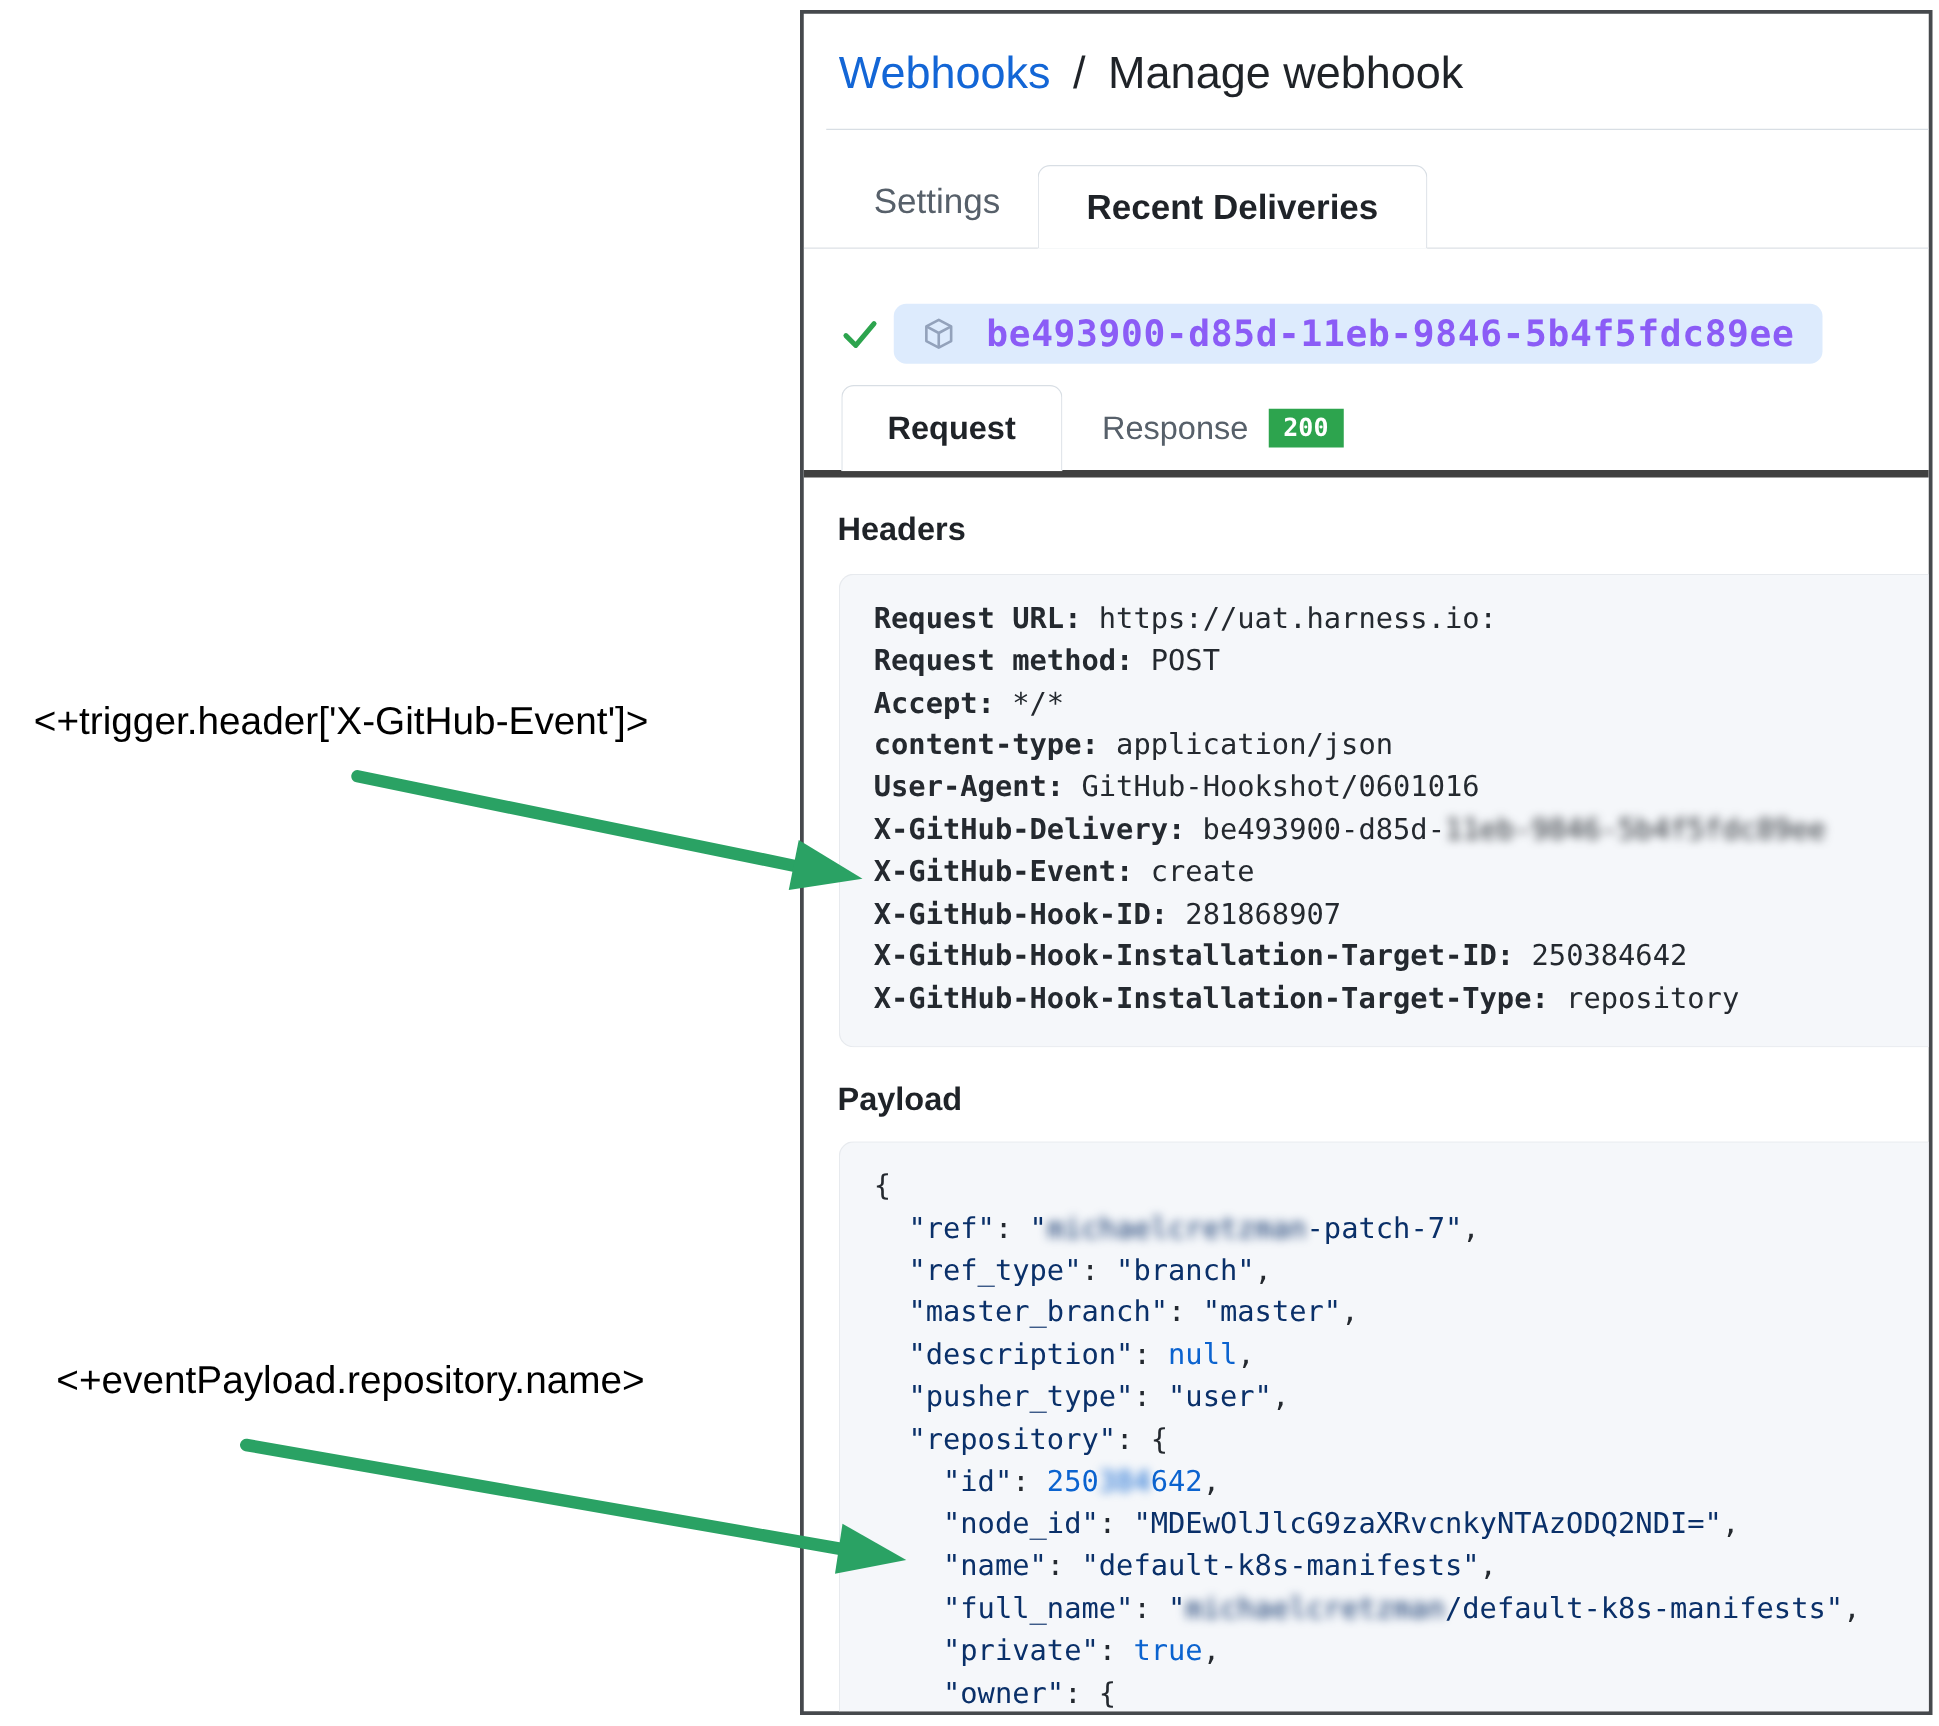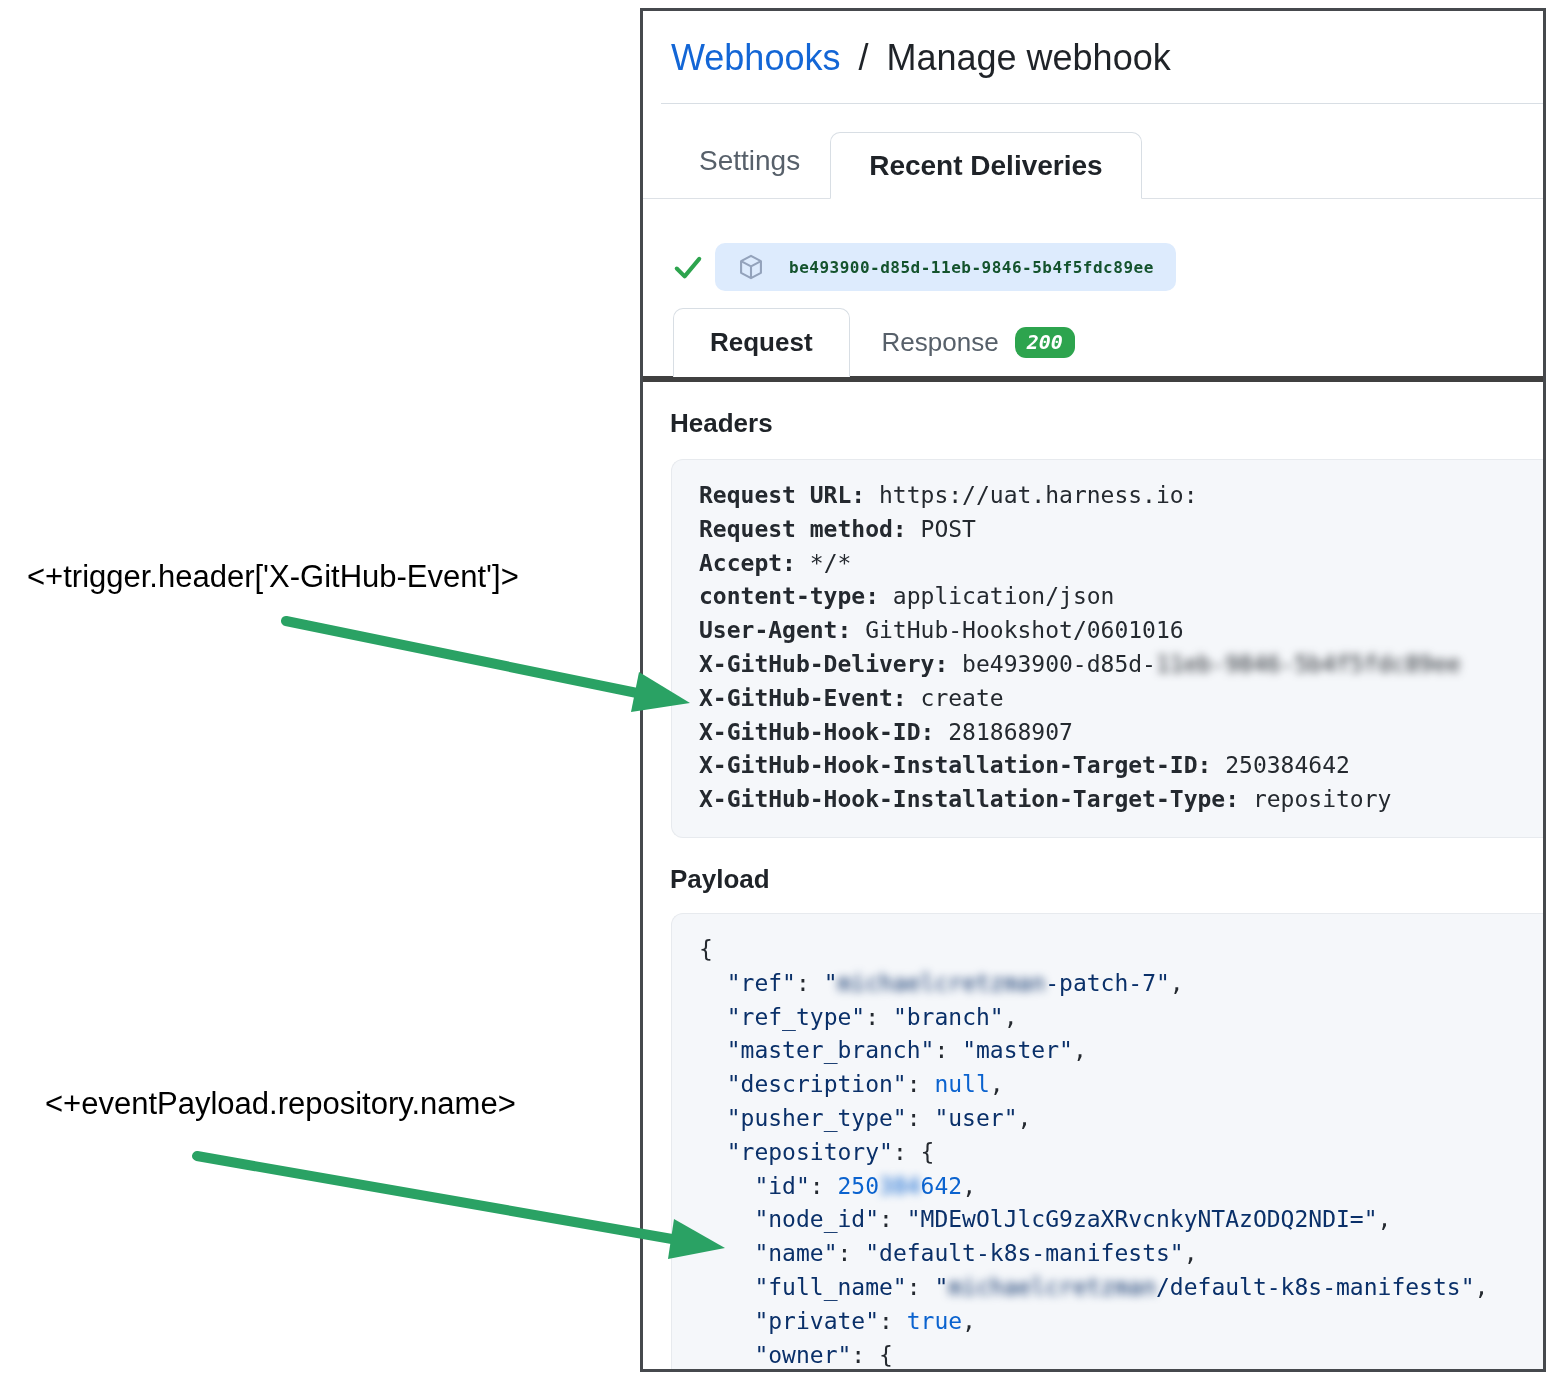--- a/index.html
+++ b/index.html
@@ -38,33 +38,33 @@
   .tab.active{background:#fff;border:1px solid #d8dee4;border-bottom:1px solid #fff;
               border-radius:10px 10px 0 0;margin-bottom:-1px;margin-left:10px;
               padding:0 38px;height:67px;display:flex;align-items:center;
               color:#1f2328;font-weight:600;}
 
   .delivery-row{display:flex;align-items:center;margin:44px 0 0 30px;}
   .check{width:30px;height:30px;flex:0 0 auto;}
   .delivery-pill{display:flex;align-items:center;background:var(--pill);
                  border-radius:10px;height:48px;padding:0 22px;margin-left:12px;cursor:pointer;}
   .pkg{width:28px;height:28px;margin-right:24px;flex:0 0 auto;}
-  .guid{font-family:"DejaVu Sans Mono",monospace;font-size:16px;font-weight:600;
-        color:#14532d;letter-spacing:.5px;}
+  .guid{font-family:"DejaVu Sans Mono",monospace;font-size:29px;font-weight:600;
+        color:#8b5cf6;letter-spacing:.5px;}
 
   .subtabnav{display:flex;align-items:flex-end;margin-top:22px;padding-left:30px;
              border-bottom:6px solid #404040;height:69px;}
   .subtab{font-size:26px;cursor:pointer;}
   .subtab.active{background:#fff;border:1px solid #d8dee4;border-bottom:1px solid #fff;
                  border-radius:10px 10px 0 0;margin-bottom:-1px;padding:0 36px;height:69px;
                  display:flex;align-items:center;color:#1f2328;font-weight:700;}
   .subtab.inactive{color:#57606a;display:flex;align-items:center;padding:0 16px 18px;margin-left:16px;}
   .status-badge{background:var(--green);color:#fff;font-family:"DejaVu Sans Mono",monospace;
-                font-size:20px;font-weight:600;padding:4px 12px 5px;border-radius:11px;
-                margin-left:16px;line-height:1.1;font-style:italic;}
+                font-size:20px;font-weight:600;padding:4px 12px 5px;border-radius:0;
+                margin-left:16px;line-height:1.1;}
 
   .section-title{margin:26px 0 0 27px;font-size:26px;font-weight:700;color:#1f2328;}
   .codebox{margin:20px 0 0 28px;background:#f5f7fa;border:1px solid #e7eaee;border-right:none;
            border-radius:12px 0 0 12px;padding:19px 0 20px 27px;overflow:hidden;}
   .codebox.payload{margin-top:18px;height:500px;}
 
   .cl{white-space:pre;font-family:"DejaVu Sans Mono",monospace;font-size:23px;
       line-height:33.8px;color:#24292f;}
   .hl{font-weight:bold;color:#24292f;}
   .hv{color:#24292f;}

